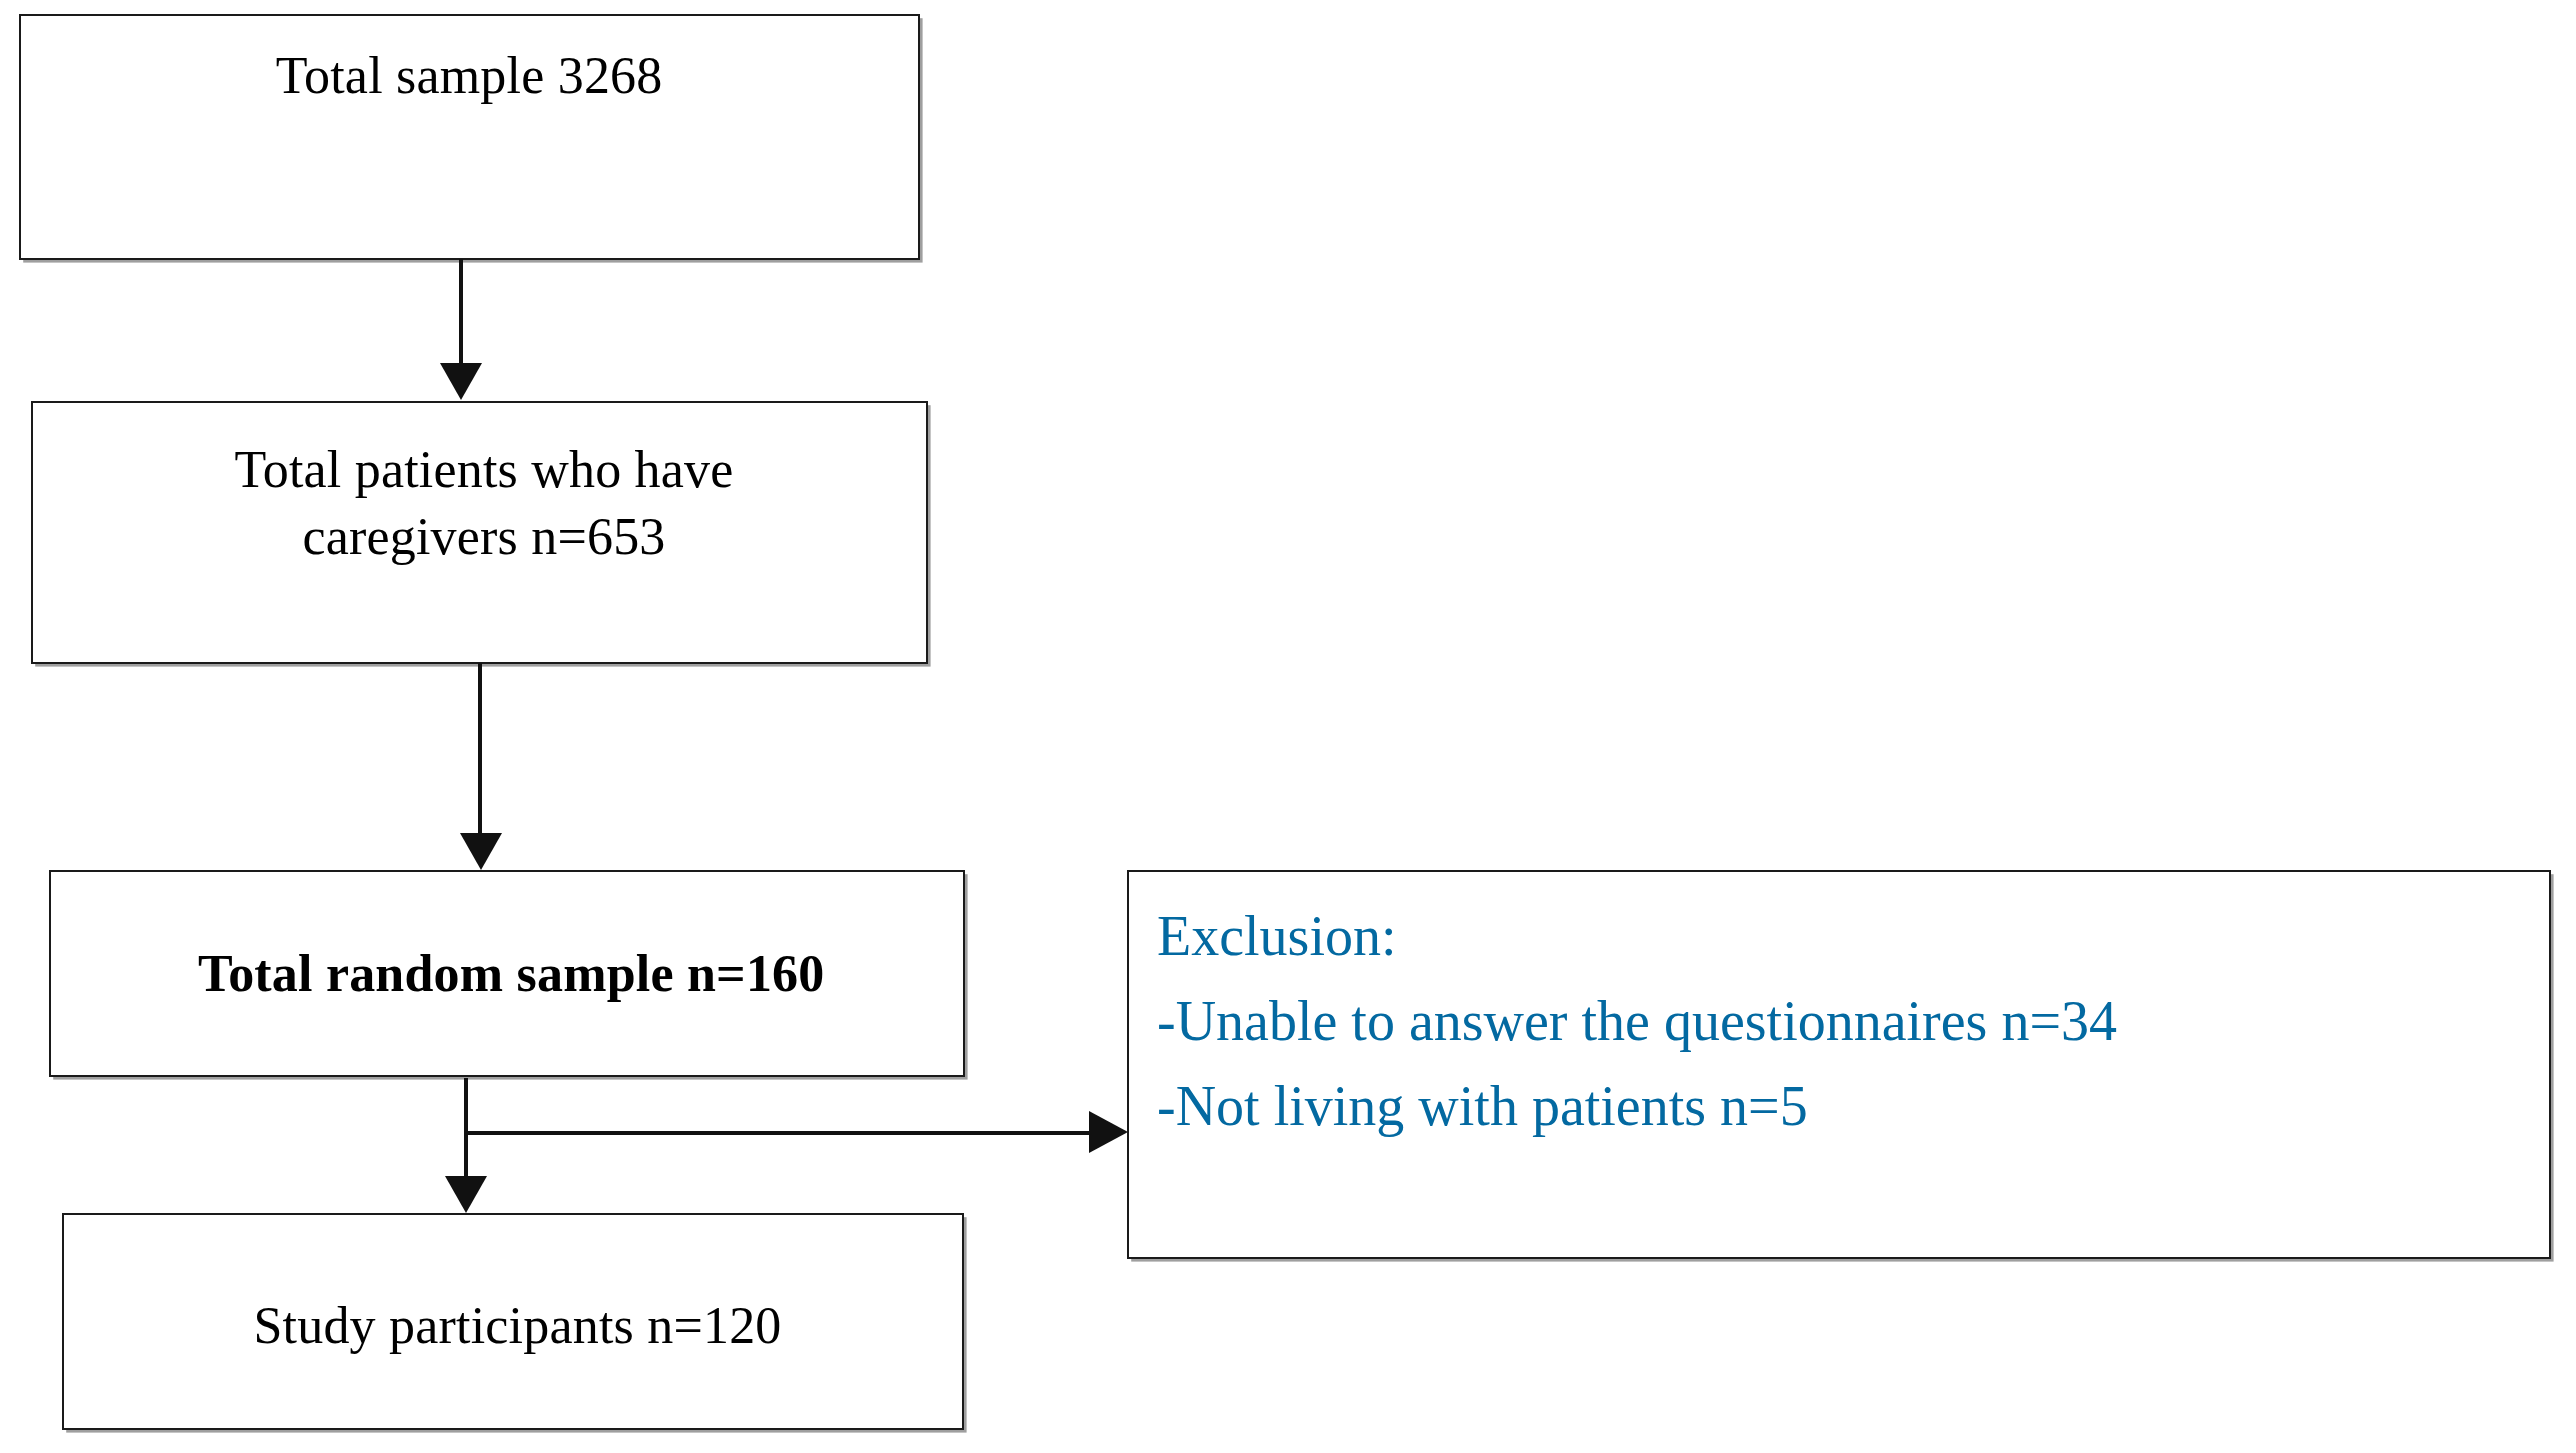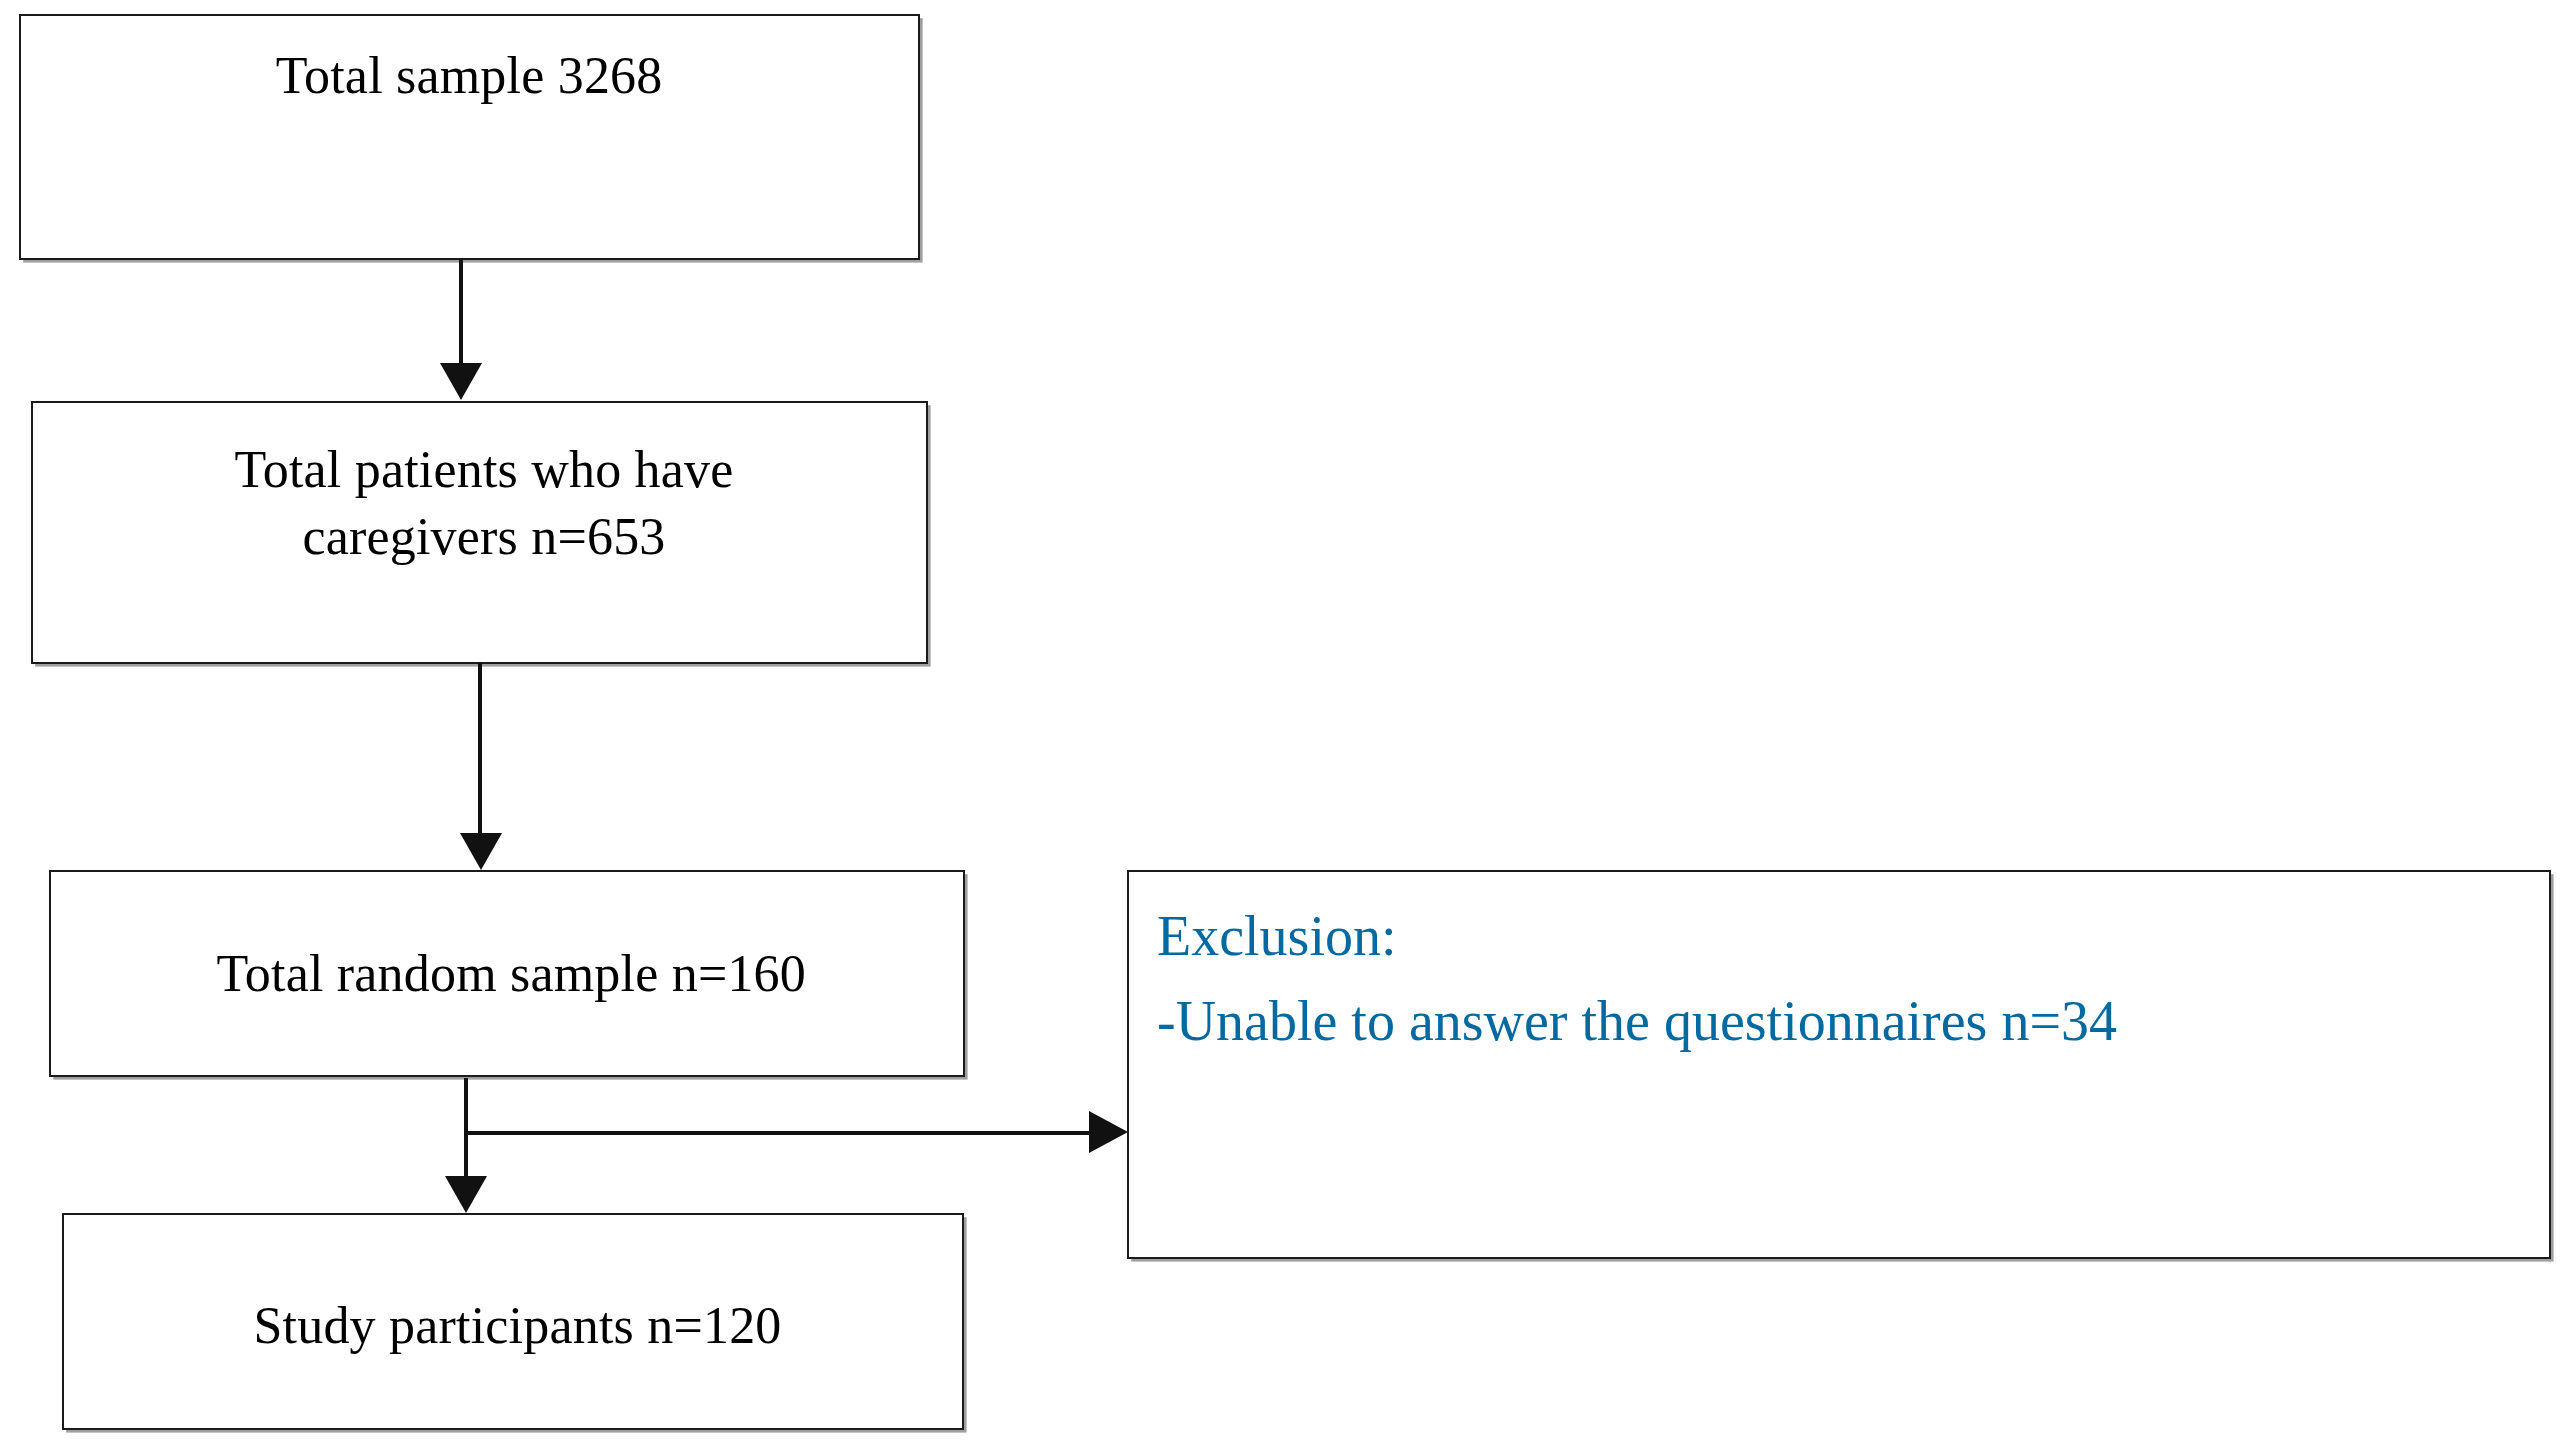--- a/index.html
+++ b/index.html
@@ -36,21 +36,21 @@
   
   #box-total-sample { left: 18.6px; top: 13.5px; width: 901px; height: 246px; }
   #box-total-sample .box-text { top: 27px; }
 
   
   #box-caregivers { left: 31px; top: 401px; width: 897px; height: 263px; }
   #box-caregivers .box-text { top: 34px; padding: 0 82px; margin-left: 9px; }
 
   
   #box-random-sample { left: 49px; top: 870px; width: 916px; height: 207px; }
-  #box-random-sample .box-text { top: 69px; padding-left: 8.5px; }
+  #box-random-sample .box-text { top: 69px; padding-left: 8.5px; font-weight: bold; }
 
   
   #box-participants { left: 62px; top: 1213px; width: 902px; height: 217px; }
   #box-participants .box-text { top: 78px; padding-left: 9px; }
 
   
   #box-exclusion { left: 1127px; top: 870px; width: 1424px; height: 389px; }
   #box-exclusion .excl-list {
     position: absolute;
     top: 22px;
@@ -134,17 +134,18 @@
   <div class="arrow-head-right" id="conn-excl-arrow"></div>
 
   <div class="flow-box" id="box-participants">
     <div class="box-text">Study participants  n=120</div>
   </div>
 
   <div class="flow-box" id="box-exclusion">
     <div class="excl-list">
       <div class="excl-line">Exclusion:</div>
       <div class="excl-line">-Unable to answer the questionnaires n=34</div>
+      <div class="excl-line">-Not living with patients n=5</div>
     </div>
   </div>
 
 </div>
 
 
 </body></html>

